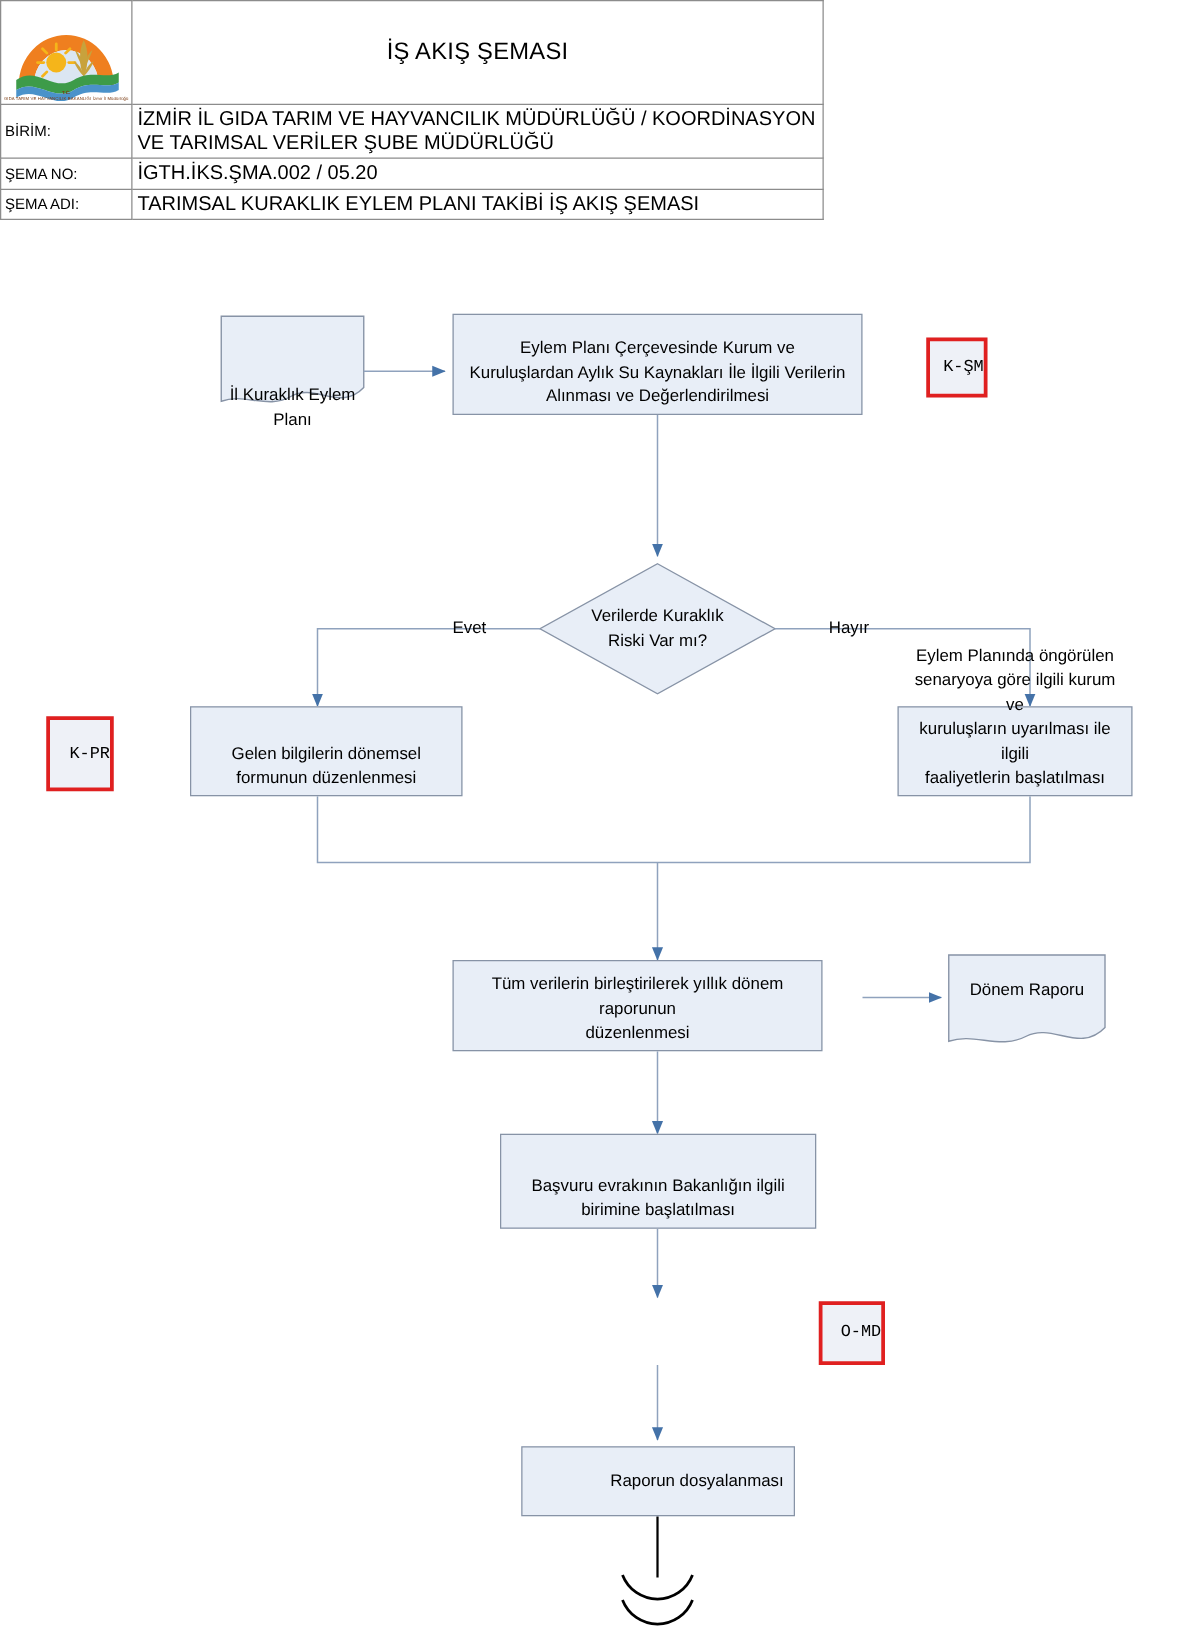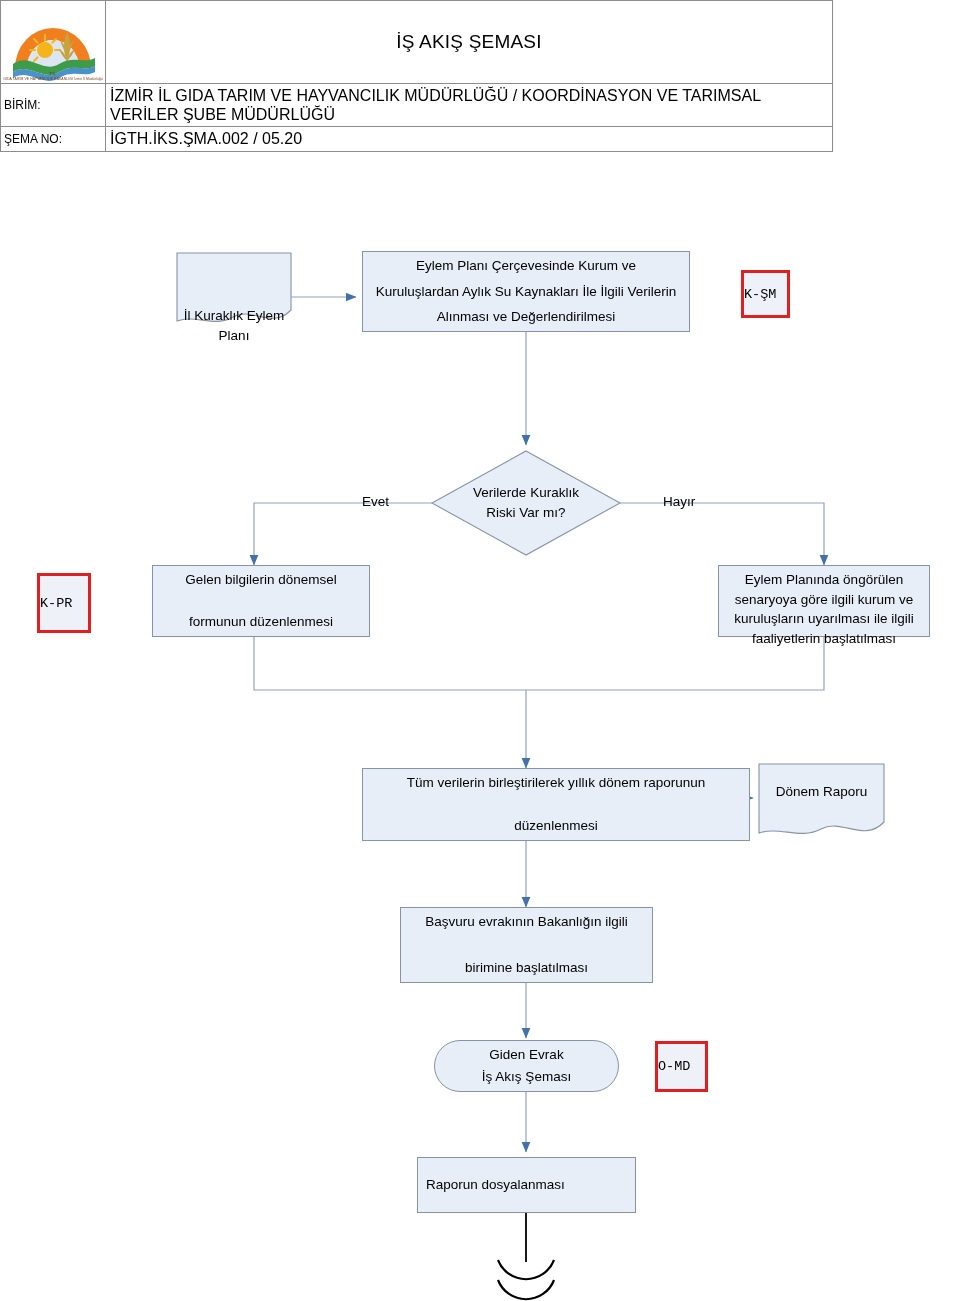--- a/index.html
+++ b/index.html
@@ -5,38 +5,38 @@
   html,body{margin:0;padding:0;}
   body{
     width:960px;height:1301px;background:#ffffff;
     font-family:"Liberation Sans", sans-serif;
     color:#000;position:relative;overflow:hidden;
   }
   #root{position:relative;width:960px;height:1301px;}
 
   
   .hdr{position:absolute;left:0;top:0;width:833px;}
-  .hdr table{border-collapse:collapse;width:833px;table-layout:fixed;}
+  .hdr table{border-collapse:collapse;width:659px;table-layout:fixed;}
   .hdr td{border:1px solid #8c8c8c;vertical-align:middle;padding:2px 4px;}
   .logo-cell{width:104px;height:82px;padding:0 !important;text-align:center;}
   .title-cell{font-size:19px;text-align:center;font-weight:normal;letter-spacing:.2px;}
   .lbl-cell{width:104px;font-size:12px;white-space:nowrap;padding-left:3px !important;}
   .val-cell{font-size:16px;line-height:1.2;}
 
   
   .logo-wrap{position:relative;width:100px;height:80px;margin:0 auto;}
   .logo-cap{position:absolute;left:0;top:0;}
   .logo-txt{position:absolute;left:0;bottom:1px;width:100%;text-align:center;
             font-size:3.4px;color:#7a3a10;line-height:1.25;letter-spacing:.1px;}
   .logo-txt b{display:block;font-weight:bold;font-size:3.6px;}
 
   
   .fc{position:absolute;left:0;top:0;width:960px;height:1301px;}
   .node{position:absolute;box-sizing:border-box;display:flex;align-items:center;
-        justify-content:space-between;text-align:center;}
+        justify-content:flex-end;text-align:center;}
   .proc{background:#e8eef7;border:1px solid #8793a6;font-size:13.5px;line-height:1.45;
         padding:4px 8px;color:#000;}
   .term{background:#e8eef7;border:1px solid #8793a6;border-radius:34px;font-size:13.5px;
         line-height:1.45;padding:4px 10px;}
   .badge{background:#eef1f7;border:3px solid #e02020;font-size:13.5px;font-family:Liberation Mono, monospace;}
   .doc-label{position:absolute;display:flex;align-items:center;justify-content:center;
              text-align:center;font-size:13.5px;line-height:1.45;pointer-events:none;}
   .diamond-label{position:absolute;display:flex;align-items:center;justify-content:center;
              text-align:center;font-size:13.5px;line-height:1.45;}
   .edge-label{position:absolute;font-size:13.5px;background:transparent;}
@@ -86,20 +86,24 @@
         </td>
         <td class="title-cell">İŞ AKIŞ ŞEMASI</td>
       </tr>
       <tr>
         <td class="lbl-cell">BİRİM:</td>
         <td class="val-cell">İZMİR İL GIDA TARIM VE HAYVANCILIK MÜDÜRLÜĞÜ / KOORDİNASYON VE TARIMSAL VERİLER ŞUBE MÜDÜRLÜĞÜ</td>
       </tr>
       <tr>
         <td class="lbl-cell">ŞEMA NO:</td>
         <td class="val-cell">İGTH.İKS.ŞMA.002 / 05.20</td>
+      </tr>
+      <tr>
+        <td class="lbl-cell">ŞEMA ADI:</td>
+        <td class="val-cell">TARIMSAL KURAKLIK EYLEM PLANI TAKİBİ İŞ AKIŞ ŞEMASI</td>
       </tr>
     </tbody>
       </table>
   </div>
 
   <div class="fc">
 
     <svg class="layer">
       <defs>
         <marker id="ar" markerWidth="10" markerHeight="10" refX="8.5" refY="4" orient="auto">
@@ -155,41 +159,37 @@
       <span>Eylem Planı Çerçevesinde Kurum ve</span>
       <span>Kuruluşlardan Aylık Su Kaynakları İle İlgili Verilerin</span>
       <span>Alınması ve Değerlendirilmesi</span>
     </div>
 
     <div class="node proc" style="left:152px;top:565px;width:218px;height:72px;flex-direction:column;">
       <span>Gelen bilgilerin dönemsel</span>
       <span>formunun düzenlenmesi</span>
     </div>
 
-    <div class="node proc" style="left:718px;top:565px;width:212px;height:72px;flex-direction:column;">
+    <div class="node proc" style="left:718px;top:565px;width:188px;height:72px;flex-direction:column;">
       <span>Eylem Planında öngörülen</span>
       <span>senaryoya göre ilgili kurum ve</span>
       <span>kuruluşların uyarılması ile ilgili</span>
       <span>faaliyetlerin başlatılması</span>
     </div>
 
-    <div class="node proc" style="left:362px;top:768px;width:388px;height:73px;flex-direction:column;">
+    <div class="node proc" style="left:362px;top:768px;width:296px;height:73px;flex-direction:column;">
       <span>Tüm verilerin birleştirilerek yıllık dönem raporunun</span>
       <span>düzenlenmesi</span>
     </div>
 
     <div class="node proc" style="left:400px;top:907px;width:253px;height:76px;flex-direction:column;">
       <span>Başvuru evrakının Bakanlığın ilgili</span>
       <span>birimine başlatılması</span>
     </div>
 
-    <div class="node term" style="left:434px;top:1040px;width:185px;height:52px;flex-direction:column;">
-      <span>Giden Evrak</span>
-      <span>İş Akış Şeması</span>
-    </div>
 
     <div class="node proc" style="left:417px;top:1157px;width:219px;height:56px;">Raporun dosyalanması</div>
 
     <div class="node badge" style="left:741px;top:270px;width:49px;height:48px;">K-ŞM</div>
     <div class="node badge" style="left:37px;top:573px;width:54px;height:60px;">K-PR</div>
     <div class="node badge" style="left:655px;top:1041px;width:53px;height:51px;">O-MD</div>
 
   </div>
 </div>
 

